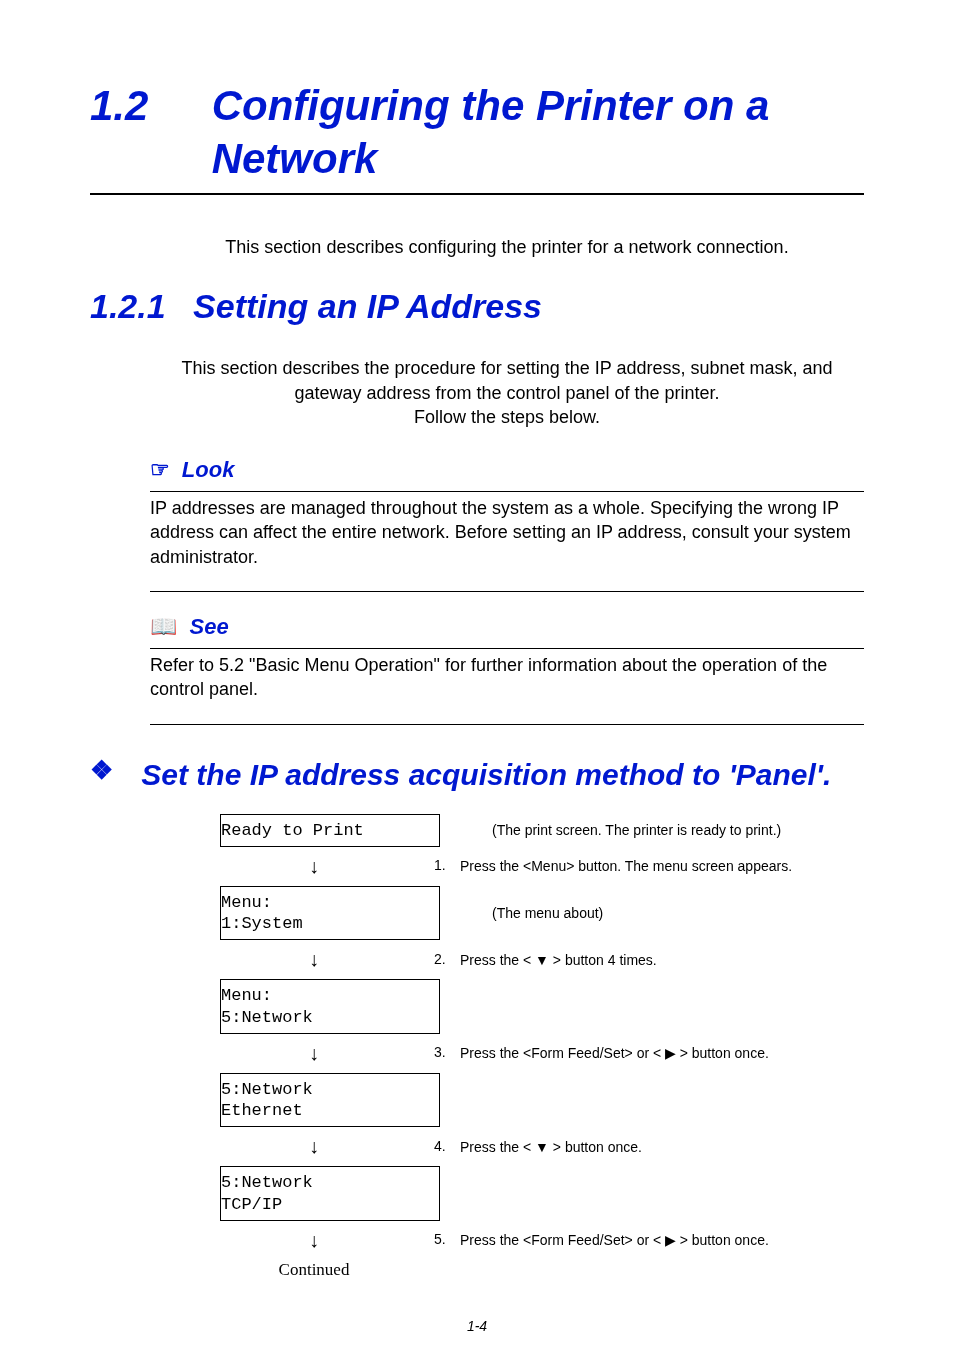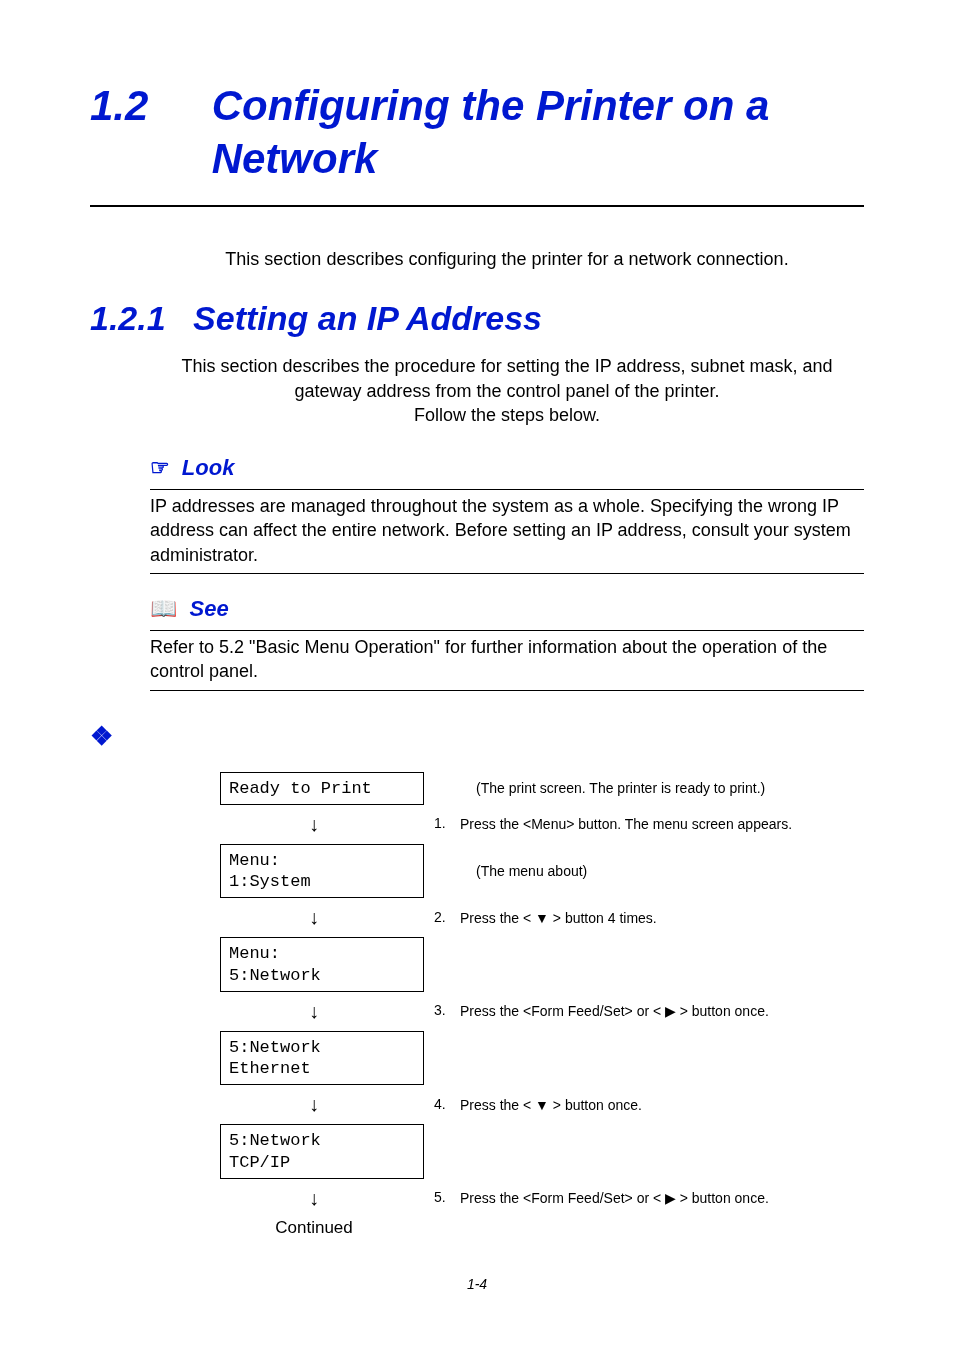--- a/index.html
+++ b/index.html
@@ -13,21 +13,21 @@
       width: 954px;
       padding: 80px 90px 40px 90px;
       color: #000;
     }
     .main-heading {
       color: #0018d0;
       font-size: 42px;
       font-weight: bold;
       font-style: italic;
       border-bottom: 2px solid #000;
-      padding-bottom: 20px;
+      padding-bottom: 8px;
       margin-bottom: 40px;
       line-height: 1.25;
     }
     .main-heading .num {
       display: inline-block;
       width: 110px;
       vertical-align: top;
     }
     .main-heading .txt {
       display: inline-block;
@@ -39,21 +39,21 @@
       margin-left: 60px;
       margin-bottom: 28px;
       line-height: 1.35;
       text-align: center;
     }
     .sub-heading {
       color: #0018d0;
       font-size: 34px;
       font-weight: bold;
       font-style: italic;
-      margin-bottom: 16px;
+      margin-bottom: 30px;
     }
     .sub-heading .subnum {
       display: inline-block;
       margin-right: 18px;
     }
     .callout-row {
       margin-left: 60px;
     }
     .callout-label {
       color: #0018d0;
@@ -65,21 +65,21 @@
       margin-bottom: 4px;
     }
     .callout-icon {
       margin-right: 6px;
       font-style: normal;
     }
     .callout-text {
       font-size: 18px;
       line-height: 1.35;
       border-bottom: 1.5px solid #000;
-      padding-bottom: 6px;
+      padding-bottom: 22px;
       margin-bottom: 22px;
     }
     .section-title {
       color: #0018d0;
       font-size: 30px;
       font-weight: bold;
       font-style: italic;
       margin-top: 30px;
       margin-bottom: 20px;
       display: flex;
@@ -99,22 +99,22 @@
     }
     .step-row {
       display: flex;
       align-items: center;
       margin-bottom: 8px;
     }
     .lcd-box {
       border: 1.5px solid #000;
       font-family: "Courier New", monospace;
       font-size: 17px;
-      padding: 5px 8px;
-      width: 204px;
+      padding: 5px 0;
+      width: 220px;
       line-height: 1.25;
       flex-shrink: 0;
     }
     .step-right {
       font-size: 14px;
       margin-left: 26px;
       display: flex;
       align-items: flex-start;
     }
     .step-num {
@@ -125,20 +125,21 @@
       line-height: 1.3;
     }
     .arrow-cell {
       width: 188px;
       text-align: center;
       font-size: 20px;
       flex-shrink: 0;
     }
     .continued-row {
       display: flex;
+      font-family: Liberation Serif, serif;
     }
     .continued-cell {
       width: 188px;
       text-align: center;
       font-size: 17px;
       flex-shrink: 0;
     }
     .page-num {
       text-align: center;
       font-size: 14px;
@@ -175,20 +176,21 @@
 <div class="callout-row">
   <div class="callout-label">
     <span class="callout-icon">📖</span>
     <span>See</span>
   </div>
   <div class="callout-text">Refer to 5.2 "Basic Menu Operation" for further information about the operation of the control panel.</div>
 </div>
 
 <div class="section-title">
   <span class="diamond">❖</span>
+  <span class="st-text">Set the IP address acquisition method to 'Panel'.</span>
 </div>
 
 <div class="step-table">
 
   <div class="step-row">
     <div class="lcd-box">
       <div>Ready to Print</div>
     </div>
     <div class="step-right">
       <span class="step-num"></span>

